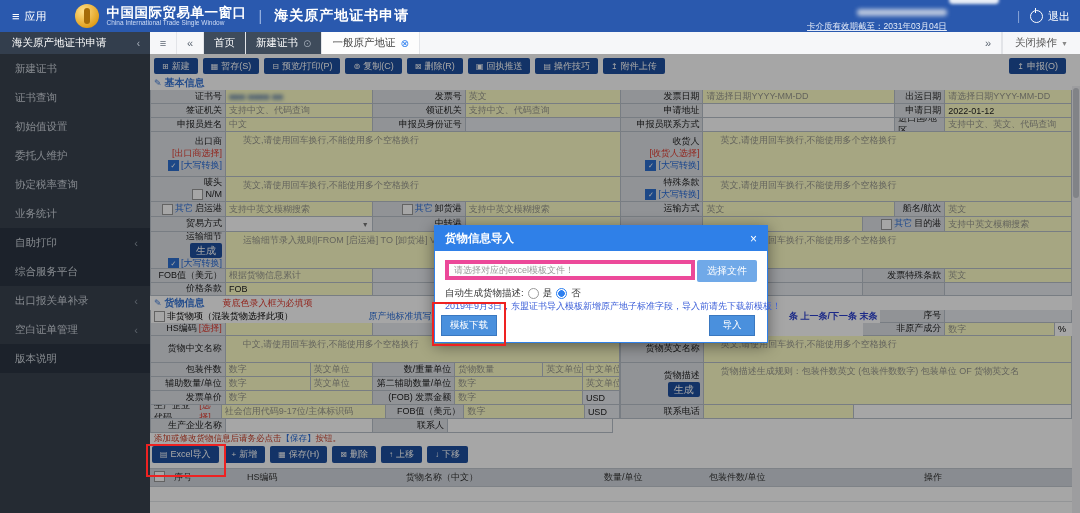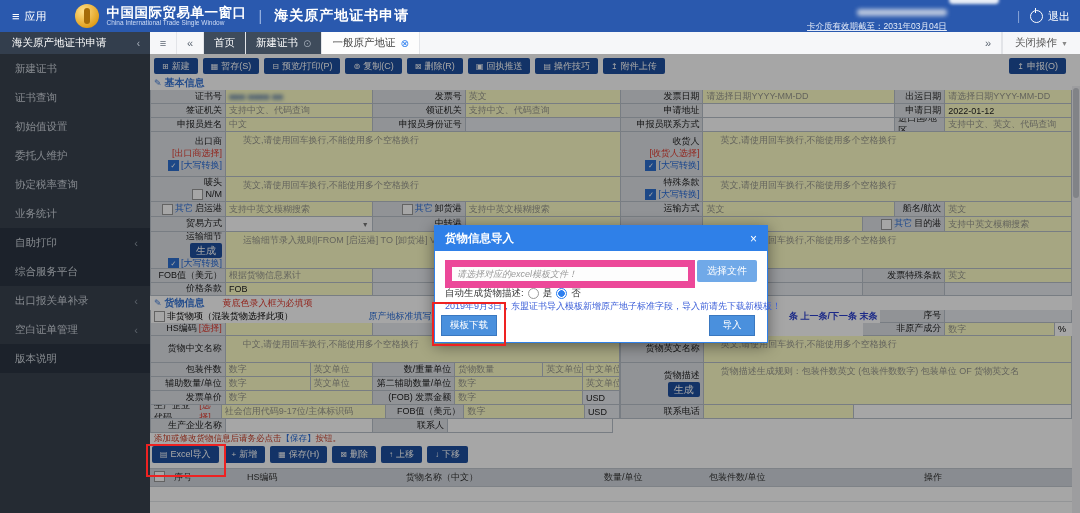--- a/index.html
+++ b/index.html
@@ -95,21 +95,21 @@
 
   
   .pager{color:#2a3fd0;justify-content:flex-end;font-weight:bold;}
 
   
   .dim{position:absolute;left:0;top:54px;width:1080px;height:459px;background:rgba(0,0,0,0.35);z-index:5;}
   .modal{position:absolute;left:434px;top:225px;width:332px;height:116px;background:#fff;border:1px solid #2f80e8;box-shadow:0 3px 14px rgba(0,0,0,.45);z-index:10;}
   .modal-t{height:25px;background:#2f80e8;color:#fff;display:flex;align-items:center;font-size:11.5px;font-weight:bold;padding:0 10px;box-sizing:border-box;}
   .modal-x{margin-left:auto;font-size:12px;font-weight:normal;}
   .modal-b{position:relative;height:91px;}
-  .m-input{position:absolute;left:10px;top:9px;width:250px;height:28px;border:7px solid #ec4899;background:#fdfdfd;display:flex;align-items:center;padding-left:5px;box-sizing:border-box;font-size:9px;color:#9a9a9a;font-style:italic;}
+  .m-input{position:absolute;left:10px;top:9px;width:250px;height:20px;border:4px solid #ec4899;background:#fdfdfd;display:flex;align-items:center;padding-left:5px;box-sizing:border-box;font-size:9px;color:#9a9a9a;}
   .m-choose{position:absolute;right:10px;top:9px;width:60px;height:22px;background:#70a9e8;color:#fff;font-size:10px;display:flex;align-items:center;justify-content:center;border-radius:2px;}
   .m-radio{position:absolute;left:10px;top:36px;font-size:9.5px;color:#333;display:flex;align-items:center;gap:4px;}
   .rad{width:9px;height:9px;border:1px solid #999;border-radius:50%;background:#fff;display:inline-block;}
   .rad.on{border-color:#2d7ff0;background:radial-gradient(circle,#2d7ff0 0 3px,#fff 3.6px);}
   .m-note{position:absolute;left:10px;top:49px;font-size:9px;color:#3b5ed8;white-space:nowrap;}
   .m-dl{position:absolute;left:6px;top:64px;width:56px;height:21px;background:#4a90dd;border:1px solid #3a78c0;color:#fff;font-size:9.5px;display:flex;align-items:center;justify-content:center;box-sizing:border-box;}
   .m-imp{position:absolute;right:12px;top:64px;width:46px;height:21px;background:#4a90dd;border:1px solid #3a78c0;color:#fff;font-size:9.5px;display:flex;align-items:center;justify-content:center;box-sizing:border-box;}
   .redrect{position:absolute;border:2px solid #ee2222;z-index:11;background:transparent;}
   #redrect1{left:432px;top:302px;width:70px;height:40px;}
   #redrect2{left:146px;top:444px;width:76px;height:29px;}

